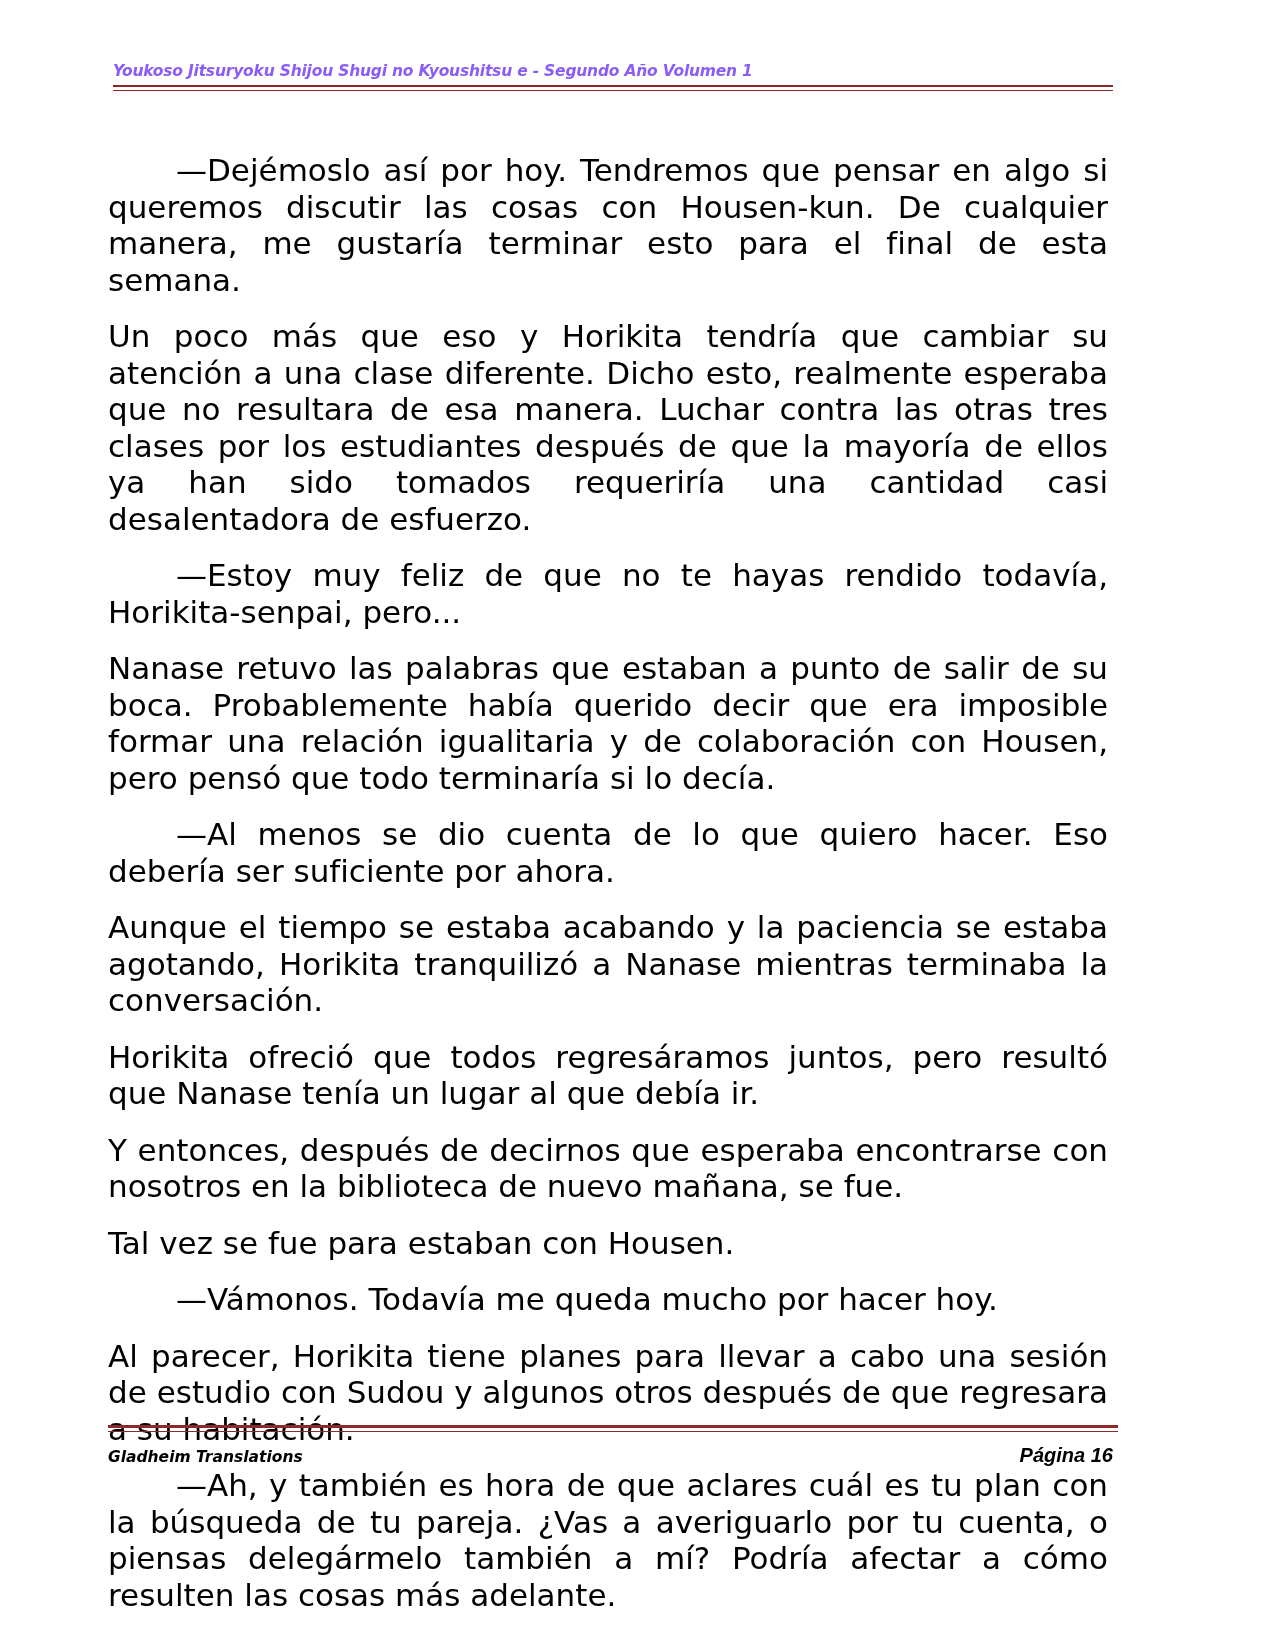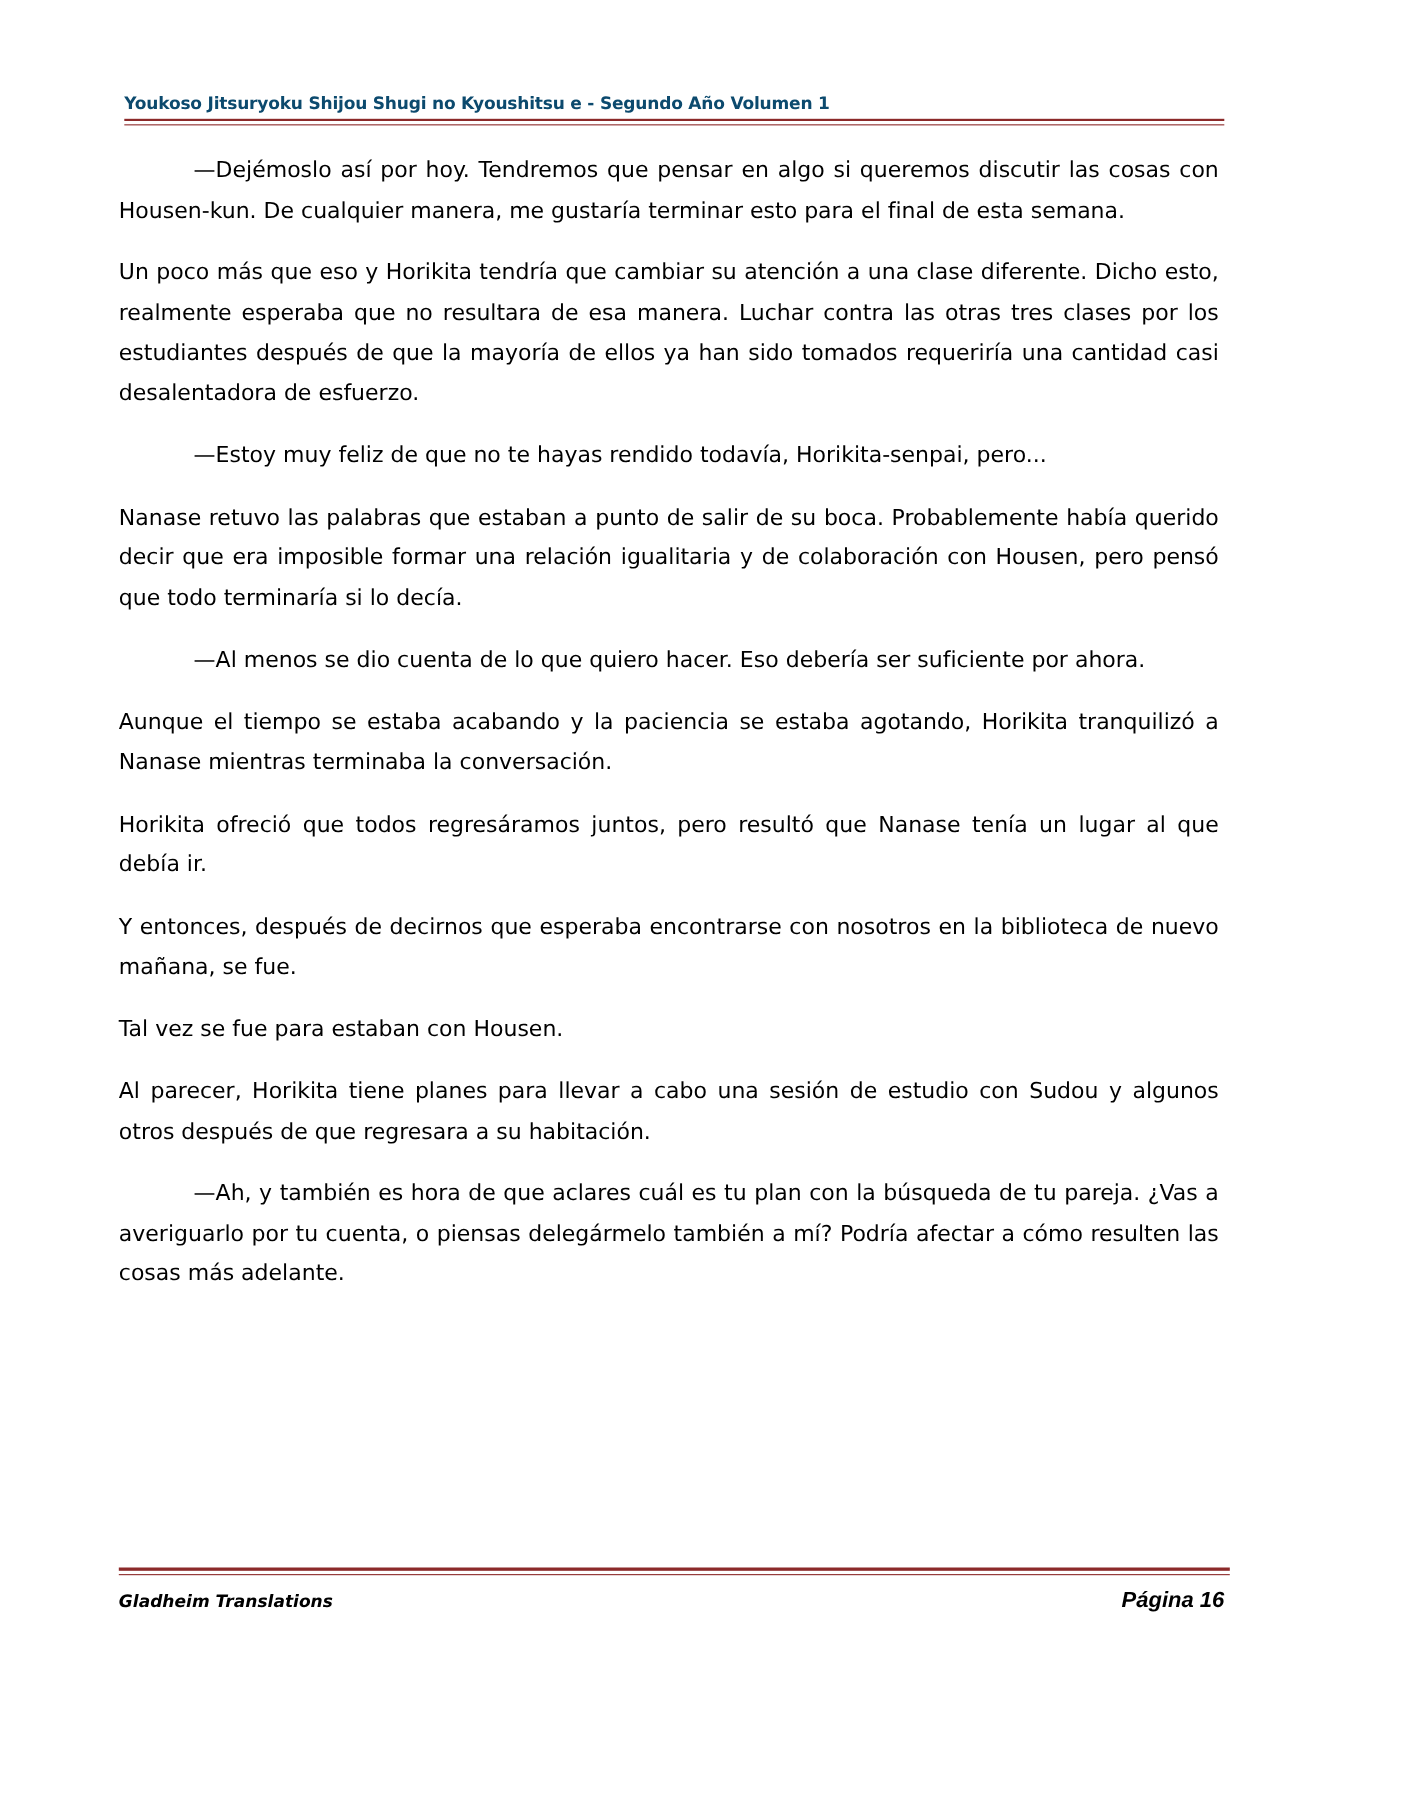--- a/index.html
+++ b/index.html
@@ -27,46 +27,46 @@
 
   
   .header {
     position: absolute;
     left: 113px;
     top: 62px;
     width: 1050px;
   }
   .header-title {
     font-family: "DejaVu Sans", sans-serif;
+    font-style: italic;
     font-weight: bold;
     font-size: 15.5px;
     letter-spacing: -0.2px;
-    color: #0c4a6e;
+    color: #8b5cf6;
     white-space: nowrap;
-    margin-top: 23px;
   }
   .header-rule {
     margin-top: 5px;
     border-top: 2.5px solid #8c2a2a;
     border-bottom: 1px solid #8c2a2a;
     height: 3px;
     width: 1000px;
   }
 
   
   .content {
     position: absolute;
     left: 108px;
     top: 136px;
     width: 1000px;
   }
   p.para {
-    margin: 0 0 20px 0;
+    margin: 16px 0 20px 0;
     font-family: "DejaVu Sans", sans-serif;
-    font-size: 20px;
+    font-size: 31px;
     line-height: 36.5px;
     text-align: justify;
     text-justify: inter-word;
     color: #000;
     word-spacing: 0px;
   }
   p.para.indent {
     text-indent: 68px;
   }
   p.para:last-child {
@@ -127,20 +127,21 @@
   <div class="content">
     <p class="para indent">—Dejémoslo así por hoy. Tendremos que pensar en algo si queremos discutir las cosas con Housen-kun. De cualquier manera, me gustaría terminar esto para el final de esta semana.</p>
     <p class="para">Un poco más que eso y Horikita tendría que cambiar su atención a una clase diferente. Dicho esto, realmente esperaba que no resultara de esa manera. Luchar contra las otras tres clases por los estudiantes después de que la mayoría de ellos ya han sido tomados requeriría una cantidad casi desalentadora de esfuerzo.</p>
     <p class="para indent">—Estoy muy feliz de que no te hayas rendido todavía, Horikita-senpai, pero...</p>
     <p class="para">Nanase retuvo las palabras que estaban a punto de salir de su boca. Probablemente había querido decir que era imposible formar una relación igualitaria y de colaboración con Housen, pero pensó que todo terminaría si lo decía.</p>
     <p class="para indent">—Al menos se dio cuenta de lo que quiero hacer. Eso debería ser suficiente por ahora.</p>
     <p class="para">Aunque el tiempo se estaba acabando y la paciencia se estaba agotando, Horikita tranquilizó a Nanase mientras terminaba la conversación.</p>
     <p class="para">Horikita ofreció que todos regresáramos juntos, pero resultó que Nanase tenía un lugar al que debía ir.</p>
     <p class="para">Y entonces, después de decirnos que esperaba encontrarse con nosotros en la biblioteca de nuevo mañana, se fue.</p>
     <p class="para">Tal vez se fue para estaban con Housen.</p>
+    <p class="para indent">—Vámonos. Todavía me queda mucho por hacer hoy.</p>
     <p class="para">Al parecer, Horikita tiene planes para llevar a cabo una sesión de estudio con Sudou y algunos otros después de que regresara a su habitación.</p>
     <p class="para indent">—Ah, y también es hora de que aclares cuál es tu plan con la búsqueda de tu pareja. ¿Vas a averiguarlo por tu cuenta, o piensas delegármelo también a mí? Podría afectar a cómo resulten las cosas más adelante.</p>
   </div>
 
   <div class="footer">
     <div class="footer-rule-top"></div>
     <div class="footer-rule-bottom"></div>
     <div class="footer-row">
       <div class="footer-left">Gladheim Translations</div>
       <div class="footer-right">Página 16</div>

